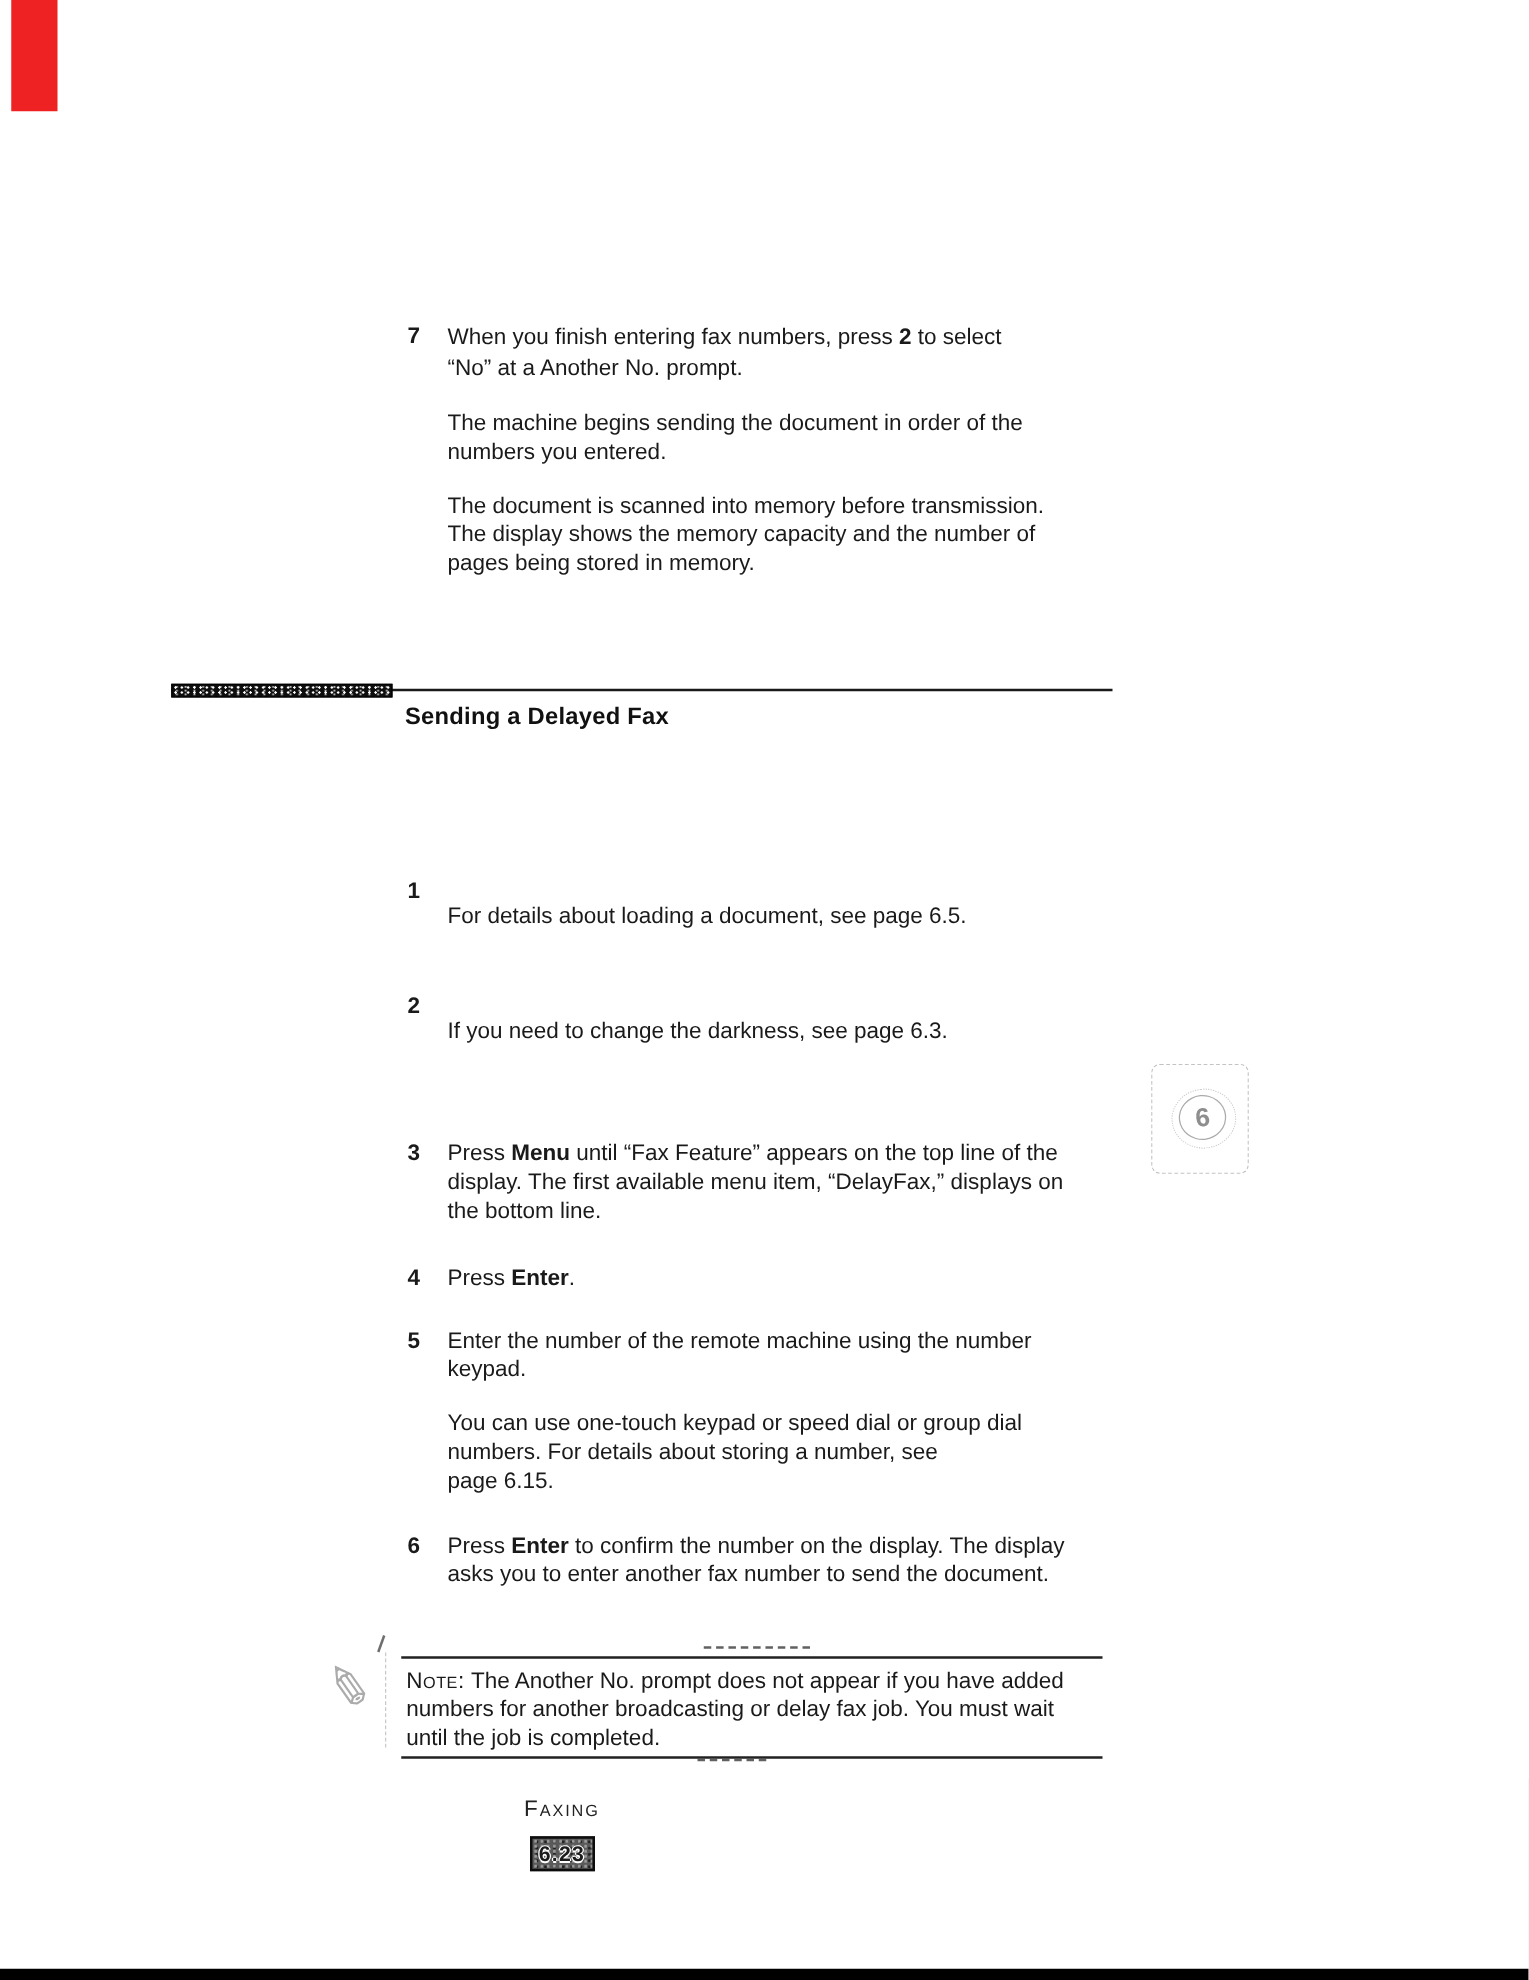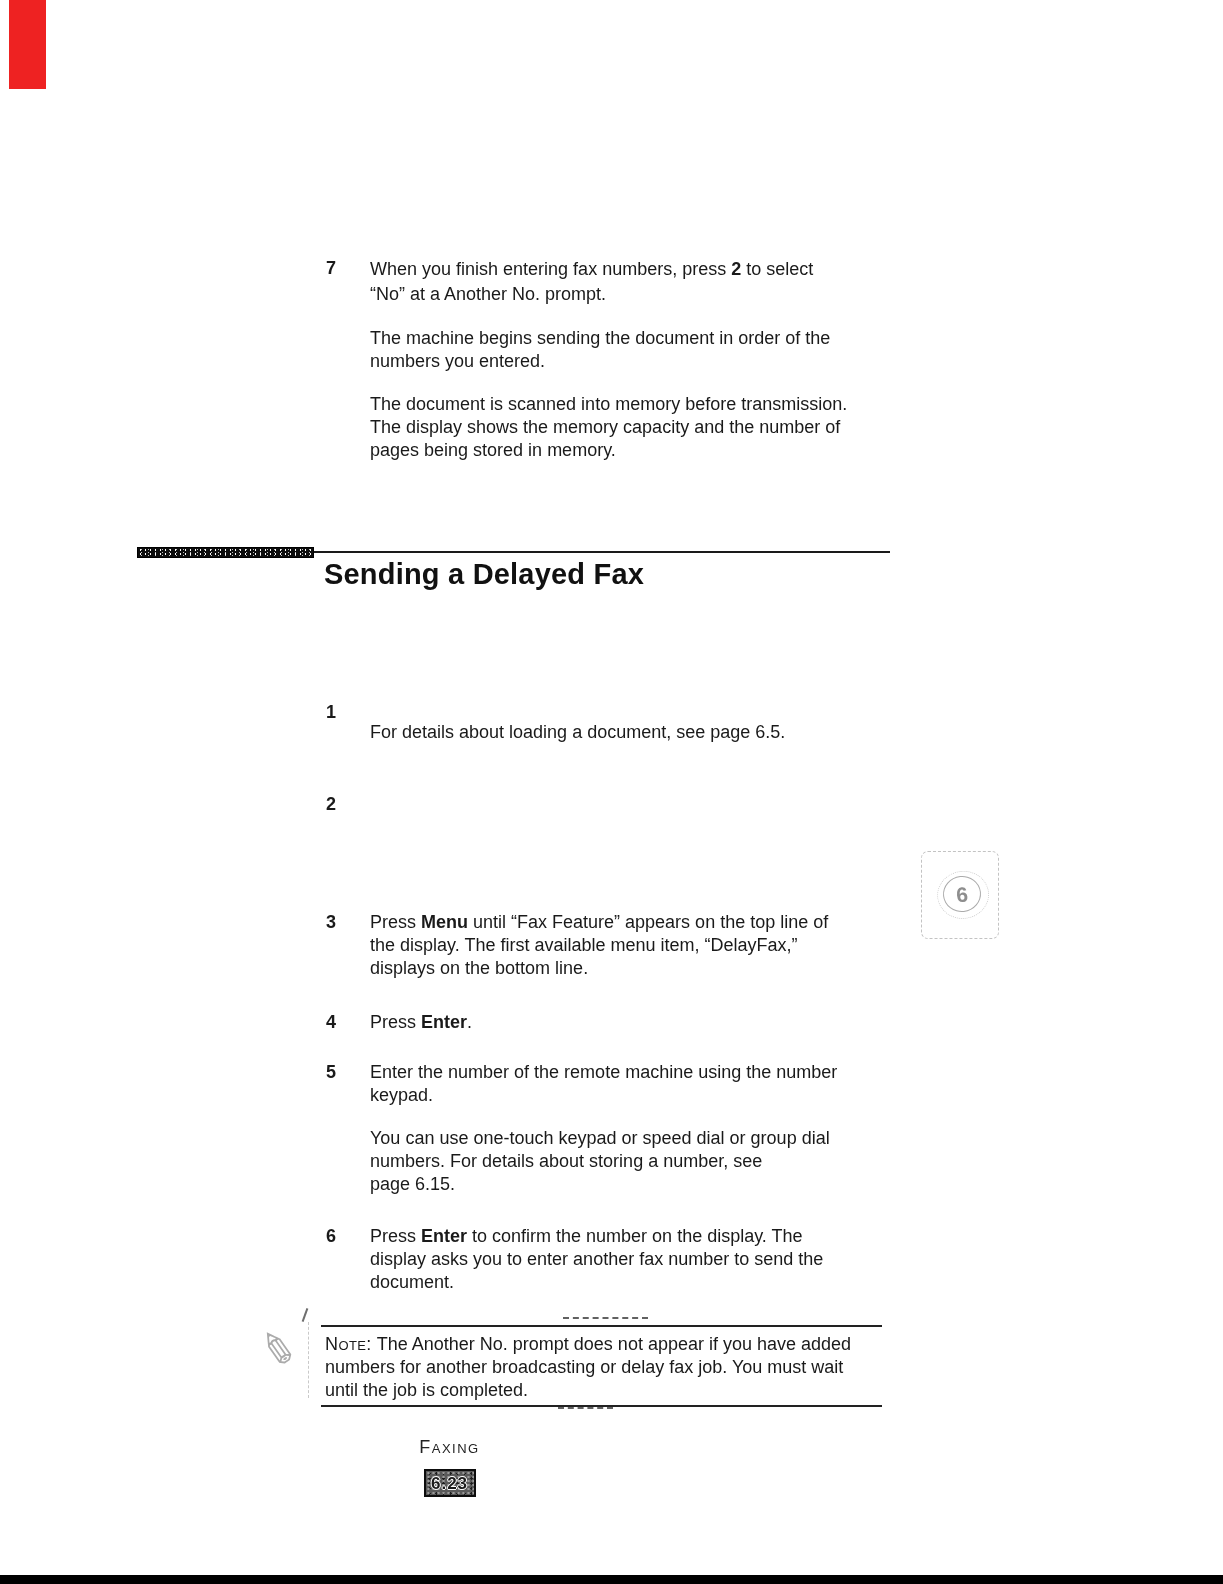--- a/index.html
+++ b/index.html
@@ -34,35 +34,35 @@
     position:absolute;left:0;top:-6px;width:177px;height:11px;
     background-color:#0d0d0d;
     background-image:radial-gradient(circle,#ffffff 0.9px,transparent 1.1px),
                      radial-gradient(circle,#bdbdbd 0.7px,transparent 1px);
     background-size:5px 4px,7px 3px;
     border:1px solid #000;
     box-sizing:border-box;
   }
   .title{
     position:absolute;left:324px;top:556px;margin:0;
-    font-size:29px;line-height:36px;font-weight:bold;color:#111;
+    font-size:19px;line-height:36px;font-weight:bold;color:#111;
     letter-spacing:.2px;
   }
   .intro{position:absolute;left:325px;top:636px;width:560px;margin:0;}
 
   
   .steps{position:absolute;left:326px;top:0;width:528px;height:1584px;}
   .step-abs{position:absolute;left:0;width:528px;}
   .step-abs:nth-child(1){top:701px;}
   .step-abs:nth-child(2){top:793px;}
   .step-abs:nth-child(3){top:911px;}
   .step-abs:nth-child(4){top:1011px;}
   .step-abs:nth-child(5){top:1061px;}
   .step-abs:nth-child(6){top:1225px;}
-  .step-body{flex:1;min-width:0;margin-left:12px;}
+  .step-body{flex:1;min-width:0;}
 
   
   .chapter-tab{
     position:absolute;left:921px;top:851px;width:78px;height:88px;
     border:1px dashed #c3c3c3;border-radius:7px;box-sizing:border-box;
   }
   .chapter-circle{
     position:absolute;left:21px;top:24px;width:36px;height:34px;
     border:1px solid #ababab;border-radius:50%;
     display:flex;align-items:center;justify-content:center;
@@ -147,20 +147,21 @@
     <div class="step-abs step-row">
       <div class="step-num">1</div>
       <div class="step-body">
       <div class="para">For details about loading a document, see page 6.5.</div>
         </div>
     </div>
 
     <div class="step-abs step-row">
       <div class="step-num">2</div>
       <div class="step-body">
+      <div class="para">If you need to change the darkness, see page 6.3.</div>
         </div>
     </div>
 
     <div class="step-abs step-row">
       <div class="step-num">3</div>
       <div class="step-body">
         <div class="rich">Press <b>Menu</b> until “Fax Feature” appears on the top line of the display. The first available menu item, “DelayFax,” displays on the bottom line.</div>
       </div>
     </div>
 

